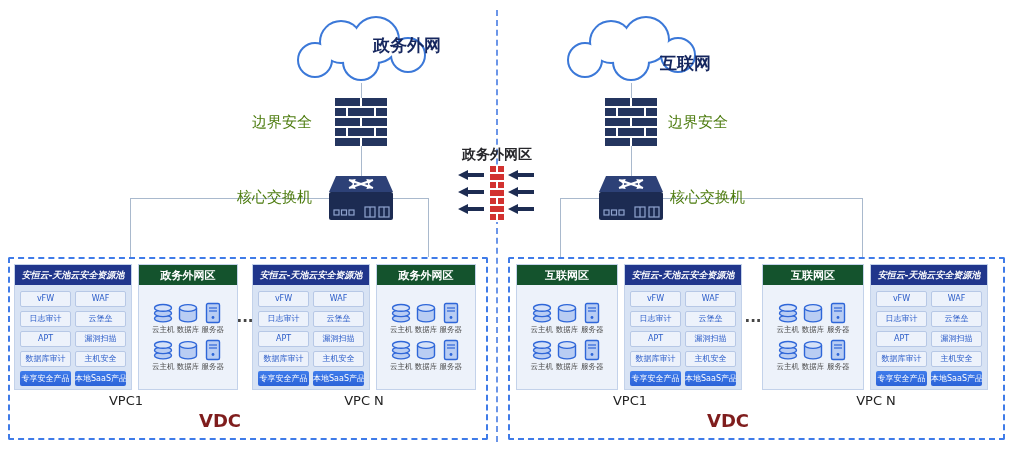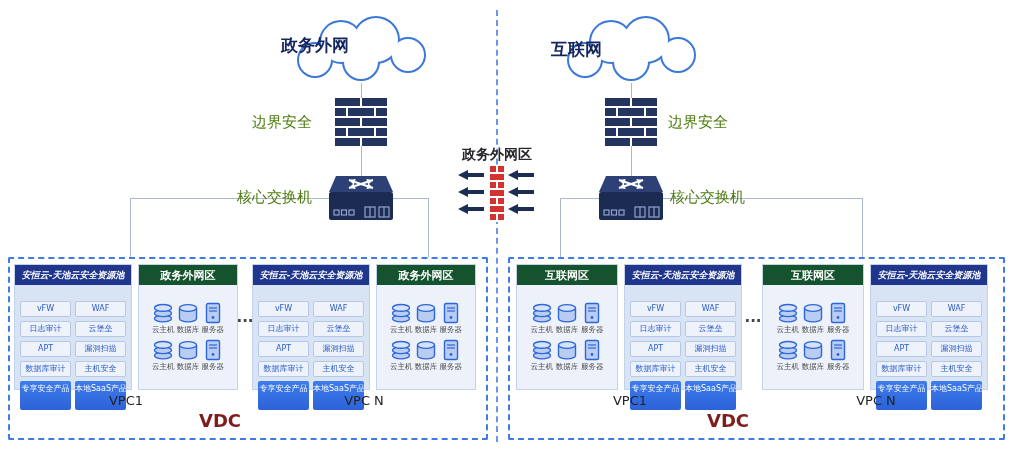--- a/index.html
+++ b/index.html
@@ -2,34 +2,34 @@
 <html><head>
 <meta charset="utf-8">
 <style>
   html,body{margin:0;padding:0;background:#fff;}
   .stage{position:relative;width:1013px;height:451px;background:#fff;overflow:hidden;
          font-family:"DejaVu Sans","Liberation Sans",sans-serif;}
   .ln{position:absolute;background:#a9b9cd;}
   .vln{width:1px;} .hln{height:1px;}
   .center-dash{position:absolute;left:496px;top:10px;height:432px;width:0;border-left:2px dashed #6b95e8;}
   .abs{position:absolute;}
-  .cloud-label{position:absolute;width:160px;text-align:left;font-size:17px;font-weight:bold;color:#15265e;}
+  .cloud-label{position:absolute;width:160px;text-align:right;font-size:17px;font-weight:bold;color:#15265e;}
   .node-label{position:absolute;font-size:15px;color:#4d7c0f;white-space:nowrap;font-family:Liberation Serif, serif;}
   .iso-label{position:absolute;width:110px;text-align:center;font-size:14px;font-weight:600;color:#27272b;}
   .vdc-box{position:absolute;top:257px;height:183px;border:2px dashed #3f7be8;border-radius:2px;box-sizing:border-box;}
   .pool{position:absolute;top:264px;width:118px;height:126px;background:#d8e3f4;border:1px solid #c3d2ea;
         box-sizing:border-box;display:flex;flex-direction:column;}
   .pool-h{height:20px;background:#20368c;color:#fff;font-size:9px;font-weight:bold;display:flex;
           align-items:center;justify-content:center;white-space:nowrap;flex:0 0 20px;font-style:italic;}
-  .pool-b{flex:1;padding:16px 5px 5px;display:flex;flex-direction:column;justify-content:center;}
+  .pool-b{flex:1;padding:6px 5px 5px;display:flex;flex-direction:column;justify-content:center;}
   .pool-grid{display:grid;grid-template-columns:1fr 1fr;gap:4px;}
   .pi{height:14px;line-height:14px;background:#edf2fb;border:1px solid #b7c8e6;border-radius:2px;
       color:#2b5cc8;font-size:8px;text-align:center;overflow:hidden;white-space:nowrap;}
   .pool-btns{display:grid;grid-template-columns:1fr 1fr;gap:4px;margin-top:4px;}
-  .pb{height:29px;line-height:15px;background:linear-gradient(180deg,#3f7ceb,#2c63d8);border-radius:2px;
+  .pb{height:15px;line-height:15px;background:linear-gradient(180deg,#3f7ceb,#2c63d8);border-radius:2px;
       color:#fff;font-size:8px;text-align:center;white-space:nowrap;overflow:hidden;}
   .zone{position:absolute;top:264px;width:100px;height:126px;background:#edf2fa;border:1px solid #c3d2ea;
         box-sizing:border-box;display:flex;flex-direction:column;}
   .zone-h{height:20px;flex:0 0 20px;background:#14532d;color:#fff;font-size:11px;font-weight:bold;
           display:flex;align-items:center;justify-content:center;}
   .zone-b{flex:1;display:flex;flex-direction:column;justify-content:space-evenly;padding:12px;}
   .zrow{display:flex;justify-content:space-evenly;}
   .cell{display:flex;flex-direction:column;align-items:center;width:30px;}
   .cell svg{width:22px;height:22px;}
   .cell span{font-size:7.5px;color:#4a4a4a;margin-top:1px;white-space:nowrap;}
@@ -152,21 +152,21 @@
 
   <div class="center-dash"></div>
 
   <svg class="abs" style="left:281px;top:12px" width="160" height="72">
       <use href="#ic-cloud"></use>
     </svg>
   <div class="cloud-label" style="left:281px;top:34px">政务外网</div>
   <svg class="abs" style="left:551px;top:12px" width="160" height="72">
       <use href="#ic-cloud"></use>
     </svg>
-  <div class="cloud-label" style="left:551px;top:38px">互联网</div>
+  <div class="cloud-label" style="left:551px;top:52px">互联网</div>
 
   <svg class="abs" style="left:335px;top:98px" width="52" height="48">
       <use href="#ic-wall"></use>
     </svg>
   <div class="node-label" style="left:252px;top:113px">边界安全</div>
   <svg class="abs" style="left:605px;top:98px" width="52" height="48">
       <use href="#ic-wall"></use>
     </svg>
   <div class="node-label" style="left:668px;top:113px">边界安全</div>
 

